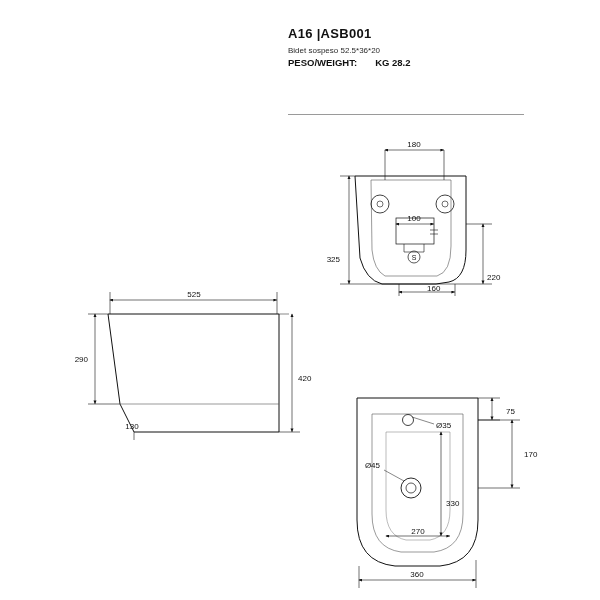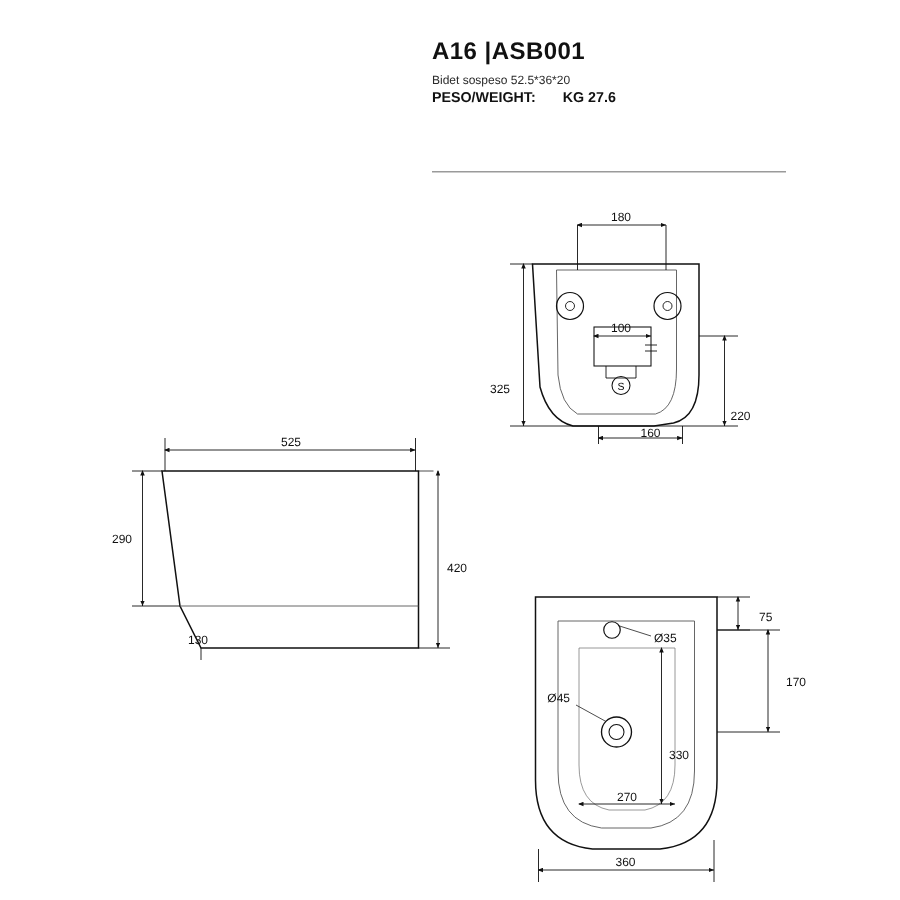--- a/index.html
+++ b/index.html
@@ -21,21 +21,21 @@
   }
 
   
   .header {
     position: absolute;
     left: 288px;
     top: 26px;
     width: 260px;
   }
   .title {
-    font-size: 16px;
+    font-size: 13px;
     font-weight: bold;
     letter-spacing: 0.3px;
     color: #111;
     margin: 0 0 5px 0;
   }
   .subtitle-it {
     font-size: 8px;
     color: #2a2a2a;
     margin: 0 0 2px 0;
   }
@@ -84,21 +84,21 @@
 </head>
 <body>
 
 <div class="page">
 
   <div class="header">
     <div class="title">A16 |ASB001</div>
     <div class="subtitle-it">Bidet sospeso 52.5*36*20</div>
     <div class="weight-row">
       <span>PESO/WEIGHT:</span>
-      <span>KG 27.6</span>
+      <span>KG 28.2</span>
     </div>
   </div>
   <div class="rule"></div>
 
   <svg class="drawing" viewBox="0 0 600 600">
     <defs>
       <marker id="arr" markerWidth="7" markerHeight="7" refX="6" refY="2.5" orient="auto">
         <path d="M0,0 L6,2.5 L0,5 z" fill="#111"></path>
       </marker>
       <marker id="arrS" markerWidth="7" markerHeight="7" refX="1" refY="2.5" orient="auto">

